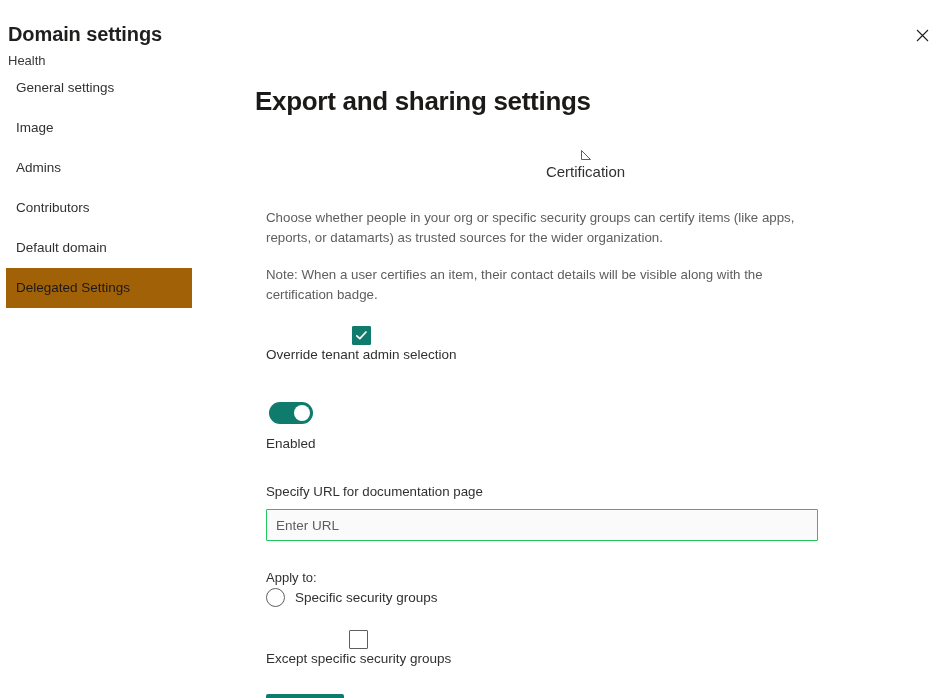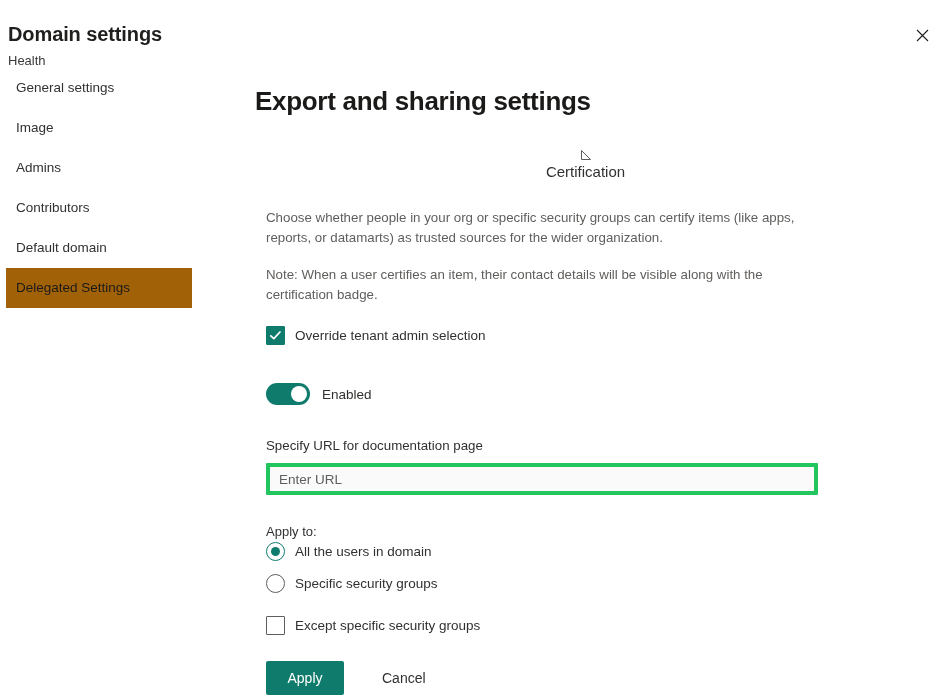--- a/index.html
+++ b/index.html
@@ -129,23 +129,23 @@
     color: #605e5c;
     max-width: 540px;
     margin: 0 0 18px 0;
   }
   .desc:last-of-type { margin-bottom: 0; }
 
   
   .checkbox-row {
     display: flex;
     align-items: center;
-    gap: 10px;
     cursor: pointer;
     width: fit-content;
+    flex-direction: column;
   }
   .checkbox-box {
     width: 19px;
     height: 19px;
     border: 1px solid #605e5c;
     background: #ffffff;
     display: flex;
     align-items: center;
     justify-content: center;
     flex: none;
@@ -163,20 +163,21 @@
     line-height: 19px;
   }
 
   
   .toggle-row {
     display: flex;
     align-items: center;
     gap: 12px;
     width: fit-content;
     cursor: pointer;
+    flex-direction: column;
   }
   .toggle {
     width: 44px;
     height: 22px;
     border-radius: 11px;
     background: #0f7b6c;
     position: relative;
     flex: none;
   }
   .toggle .knob {
@@ -196,21 +197,21 @@
   
   .field-label {
     font-size: 13.3px;
     color: #323130;
     margin-bottom: 8px;
     line-height: 18px;
   }
   .text-input {
     width: 552px;
     height: 32px;
-    border: 4px solid #22c55e;
+    border: 1px solid #22c55e;
     background: #fafafa;
     padding: 0 9px;
     font-family: "Liberation Sans", sans-serif;
     font-size: 13.5px;
     color: #323130;
     border-radius: 1px;
     outline: none;
   }
   .text-input::placeholder { color: #605e5c; }
 
@@ -360,26 +361,20 @@
 
     <div style="height:32px"></div>
 
     <div class="field-label">Specify URL for documentation page</div>
     <input class="text-input" type="text" placeholder="Enter URL" style="">
 
     <div style="height:28px"></div>
 
     <div class="group-label">Apply to:</div>
 
-    <div class="radio-row">
-      <span class="radio-circle selected">
-        <span class="dot"></span>
-      </span>
-      <span class="radio-label">All the users in domain</span>
-    </div>
 
     <div class="radio-row">
       <span class="radio-circle">
         
       </span>
       <span class="radio-label">Specific security groups</span>
     </div>
 
     <div style="height:10px"></div>
 

